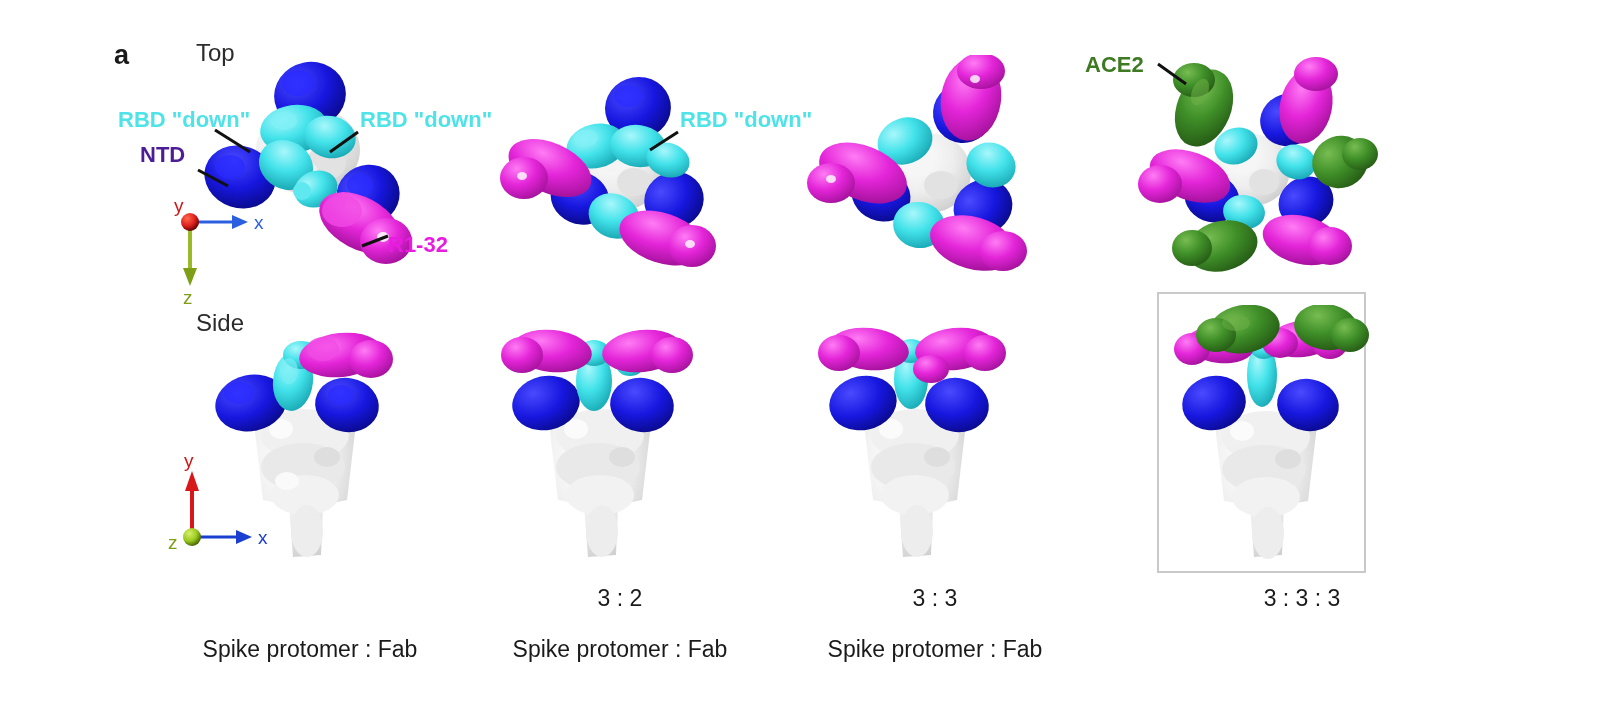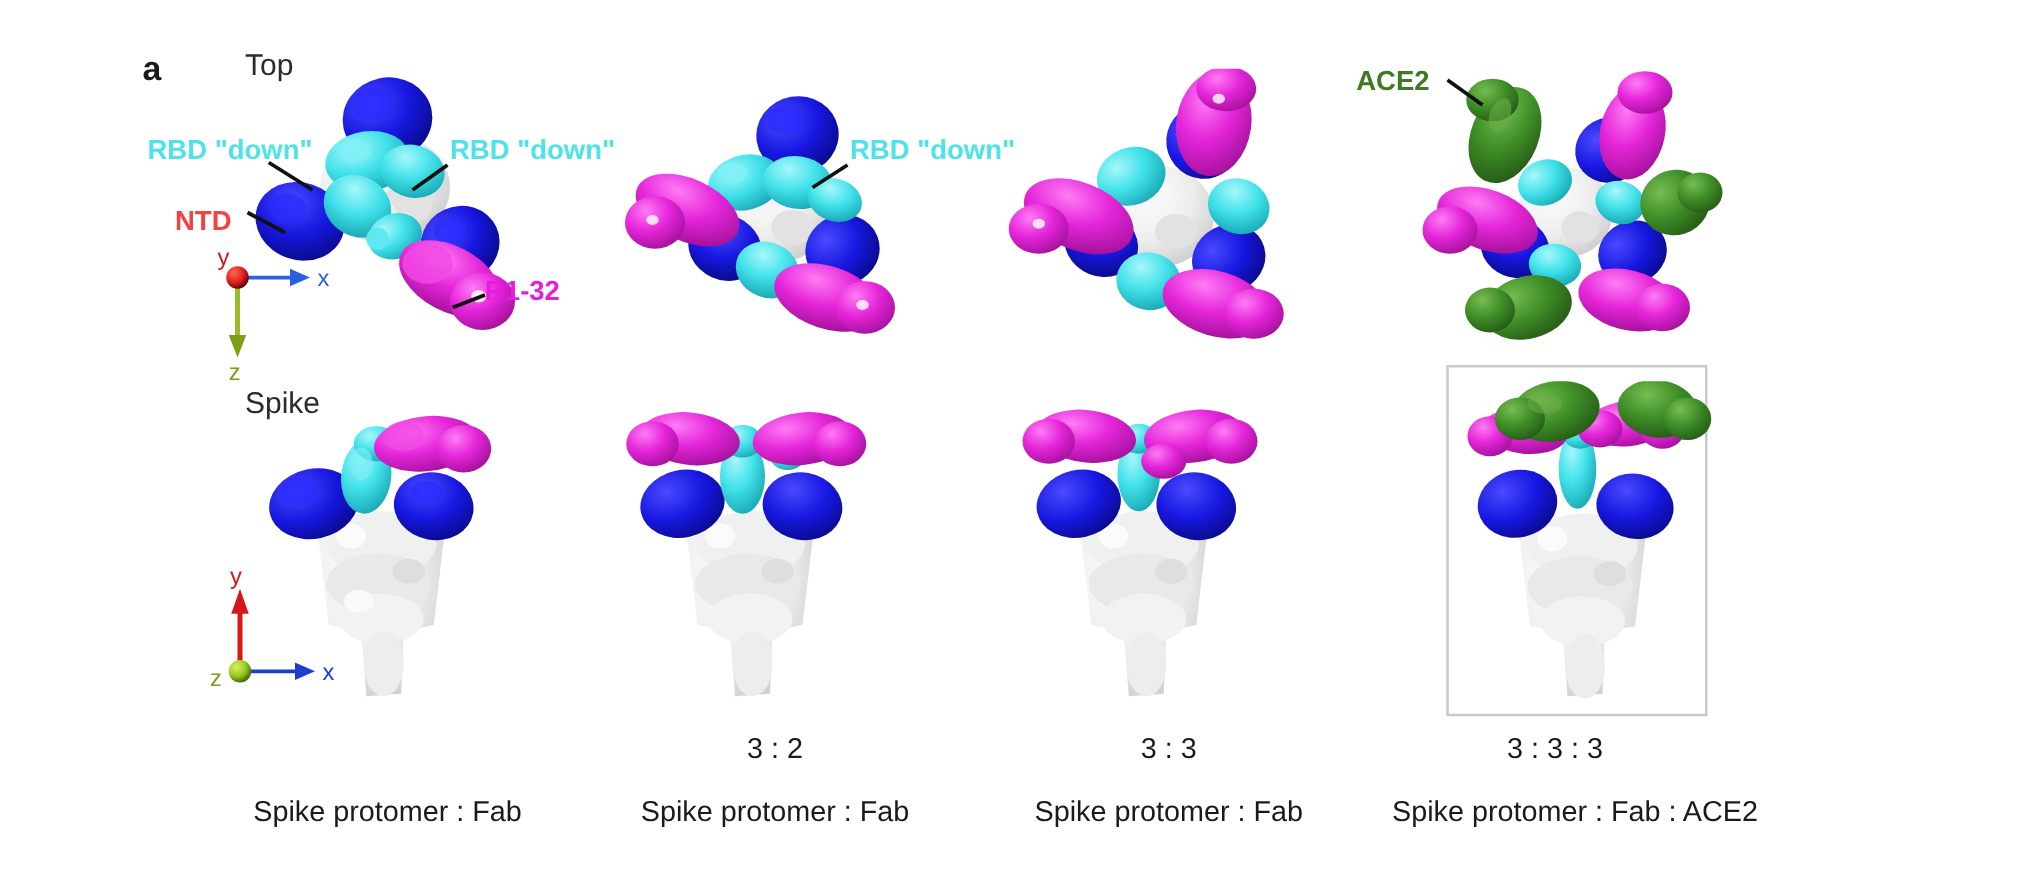--- a/index.html
+++ b/index.html
@@ -35,22 +35,22 @@
   .ann {
     position: absolute;
     font-size: 22px;
     white-space: nowrap;
     font-family: "Liberation Sans", sans-serif;
     font-weight: bold;
   }
   #ann-rbd1 { left: 118px; top: 107px; color: #4fe3e8; }
   #ann-rbd2 { left: 360px; top: 107px; color: #4fe3e8; }
   #ann-rbd3 { left: 680px; top: 107px; color: #4fe3e8; }
-  #ann-ntd  { left: 140px; top: 164px; color: #ef4444; }
-  #ann-r132 { left: 388px; top: 220px; color: #e81ce0; }
+  #ann-ntd  { left: 140px; top: 142px; color: #4c1d95; }
+  #ann-r132 { left: 388px; top: 232px; color: #e81ce0; }
   #ann-ace2 { left: 1085px; top: 52px; color: #3d7a22; }
 
   .axis-widget { position: absolute; }
 
   .caption {
     position: absolute;
     text-align: center;
     font-size: 23px;
     color: #1a1a1a;
     font-family: "Liberation Sans", sans-serif;
@@ -69,21 +69,21 @@
   .struct { position: absolute; }
 </style>
 </head>
 <body>
 
 <div id="figure">
 
   <div class="panel-letter">a</div>
 
   <div class="view-label" id="label-top">Top</div>
-  <div class="view-label" id="label-side">Spike</div>
+  <div class="view-label" id="label-side">Side</div>
 
   <svg class="struct" style="left:190px; top:55px;" width="250" height="235" viewBox="0 0 250 235">
     <defs>
       <radialGradient id="gWhite" cx="35%" cy="30%" r="75%">
         <stop offset="0%" stop-color="#ffffff"></stop>
           <stop offset="60%" stop-color="#ededed"></stop>
           <stop offset="100%" stop-color="#cfcfcf"></stop>
       </radialGradient>
       <radialGradient id="gBlue" cx="35%" cy="28%" r="78%">
         <stop offset="0%" stop-color="#4a4aff"></stop>
@@ -416,16 +416,15 @@
   </svg>
 
   <div class="caption cap-name" style="left:140px; width:340px;">Spike protomer : Fab</div>
 
   <div class="caption cap-ratio" style="left:490px; width:260px;text-align:center;">3 : 2</div>
   <div class="caption cap-name" style="left:450px; width:340px;">Spike protomer : Fab</div>
 
   <div class="caption cap-ratio" style="left:805px; width:260px;">3 : 3</div>
   <div class="caption cap-name" style="left:765px; width:340px;">Spike protomer : Fab</div>
 
-  <div class="caption cap-ratio" style="left:1114px; width:260px;">3 : 3 : 3</div>
-  <div class="caption cap-name" style="left:1040px; width:440px;">Spike protomer : Fab : ACE2</div>
+  <div class="caption cap-ratio" style="left:1172px; width:260px;">3 : 3 : 3</div>
 
 </div>
 
 </body></html>

